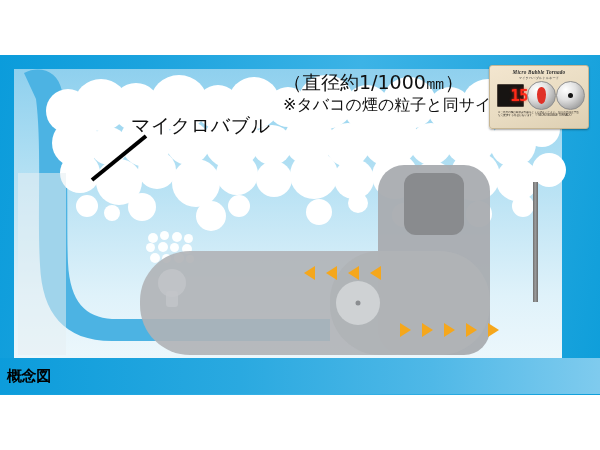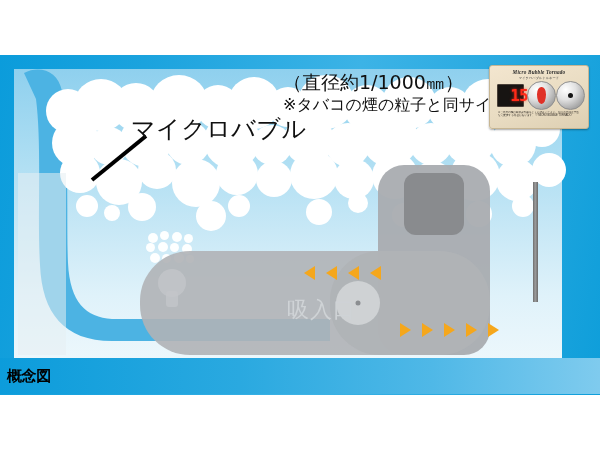--- a/index.html
+++ b/index.html
@@ -90,21 +90,21 @@
   
   .lbl {
     position: absolute;
     color: #101010;
     white-space: nowrap;
     font-family: "DejaVu Sans", "Liberation Sans", sans-serif;
   }
   #label-microbubble {
     left: 131px;
     top: 113px;
-    font-size: 24px;
+    font-size: 19px;
     letter-spacing: .5px;
   }
   #leader-line {
     position: absolute;
     left: 80px;
     top: 128px;
     width: 180px;
     height: 60px;
   }
   #label-outlet {
@@ -393,21 +393,20 @@
 
   </div>
 
   <svg id="leader-line" viewBox="0 0 180 60">
     <line x1="12" y1="52" x2="66" y2="8" stroke="#000000" stroke-width="4"></line>
   </svg>
 
   <div class="lbl" id="label-microbubble">マイクロバブル</div>
 
 
-  <div class="lbl" id="label-inlet">吸入口</div>
 
   <div class="lbl" id="note-diameter">（直径約1/1000㎜）</div>
 
   <div class="lbl" id="note-size">※タバコの煙の粒子と同サイズ</div>
 
   <div id="control-box">
     <div id="control-brand">Micro Bubble Tornado</div>
     <div id="control-brand-sub">マイクロバブルトルネード</div>
 
     <div id="digital-display">

